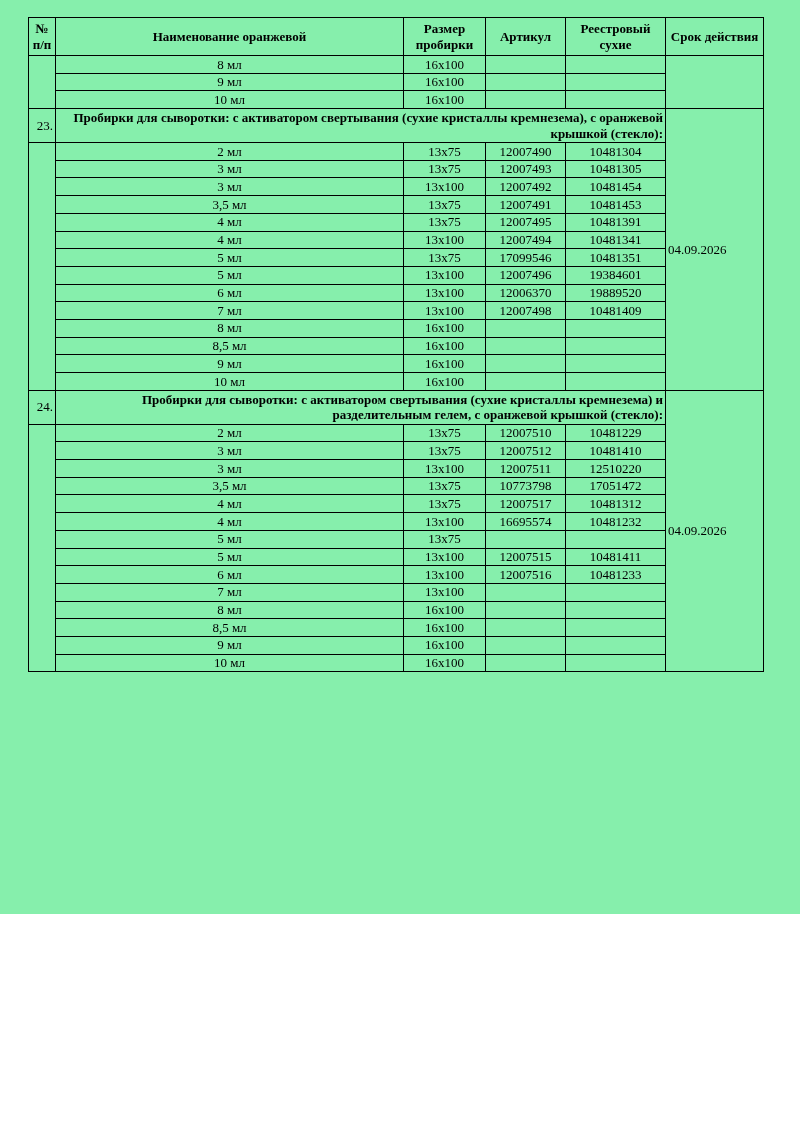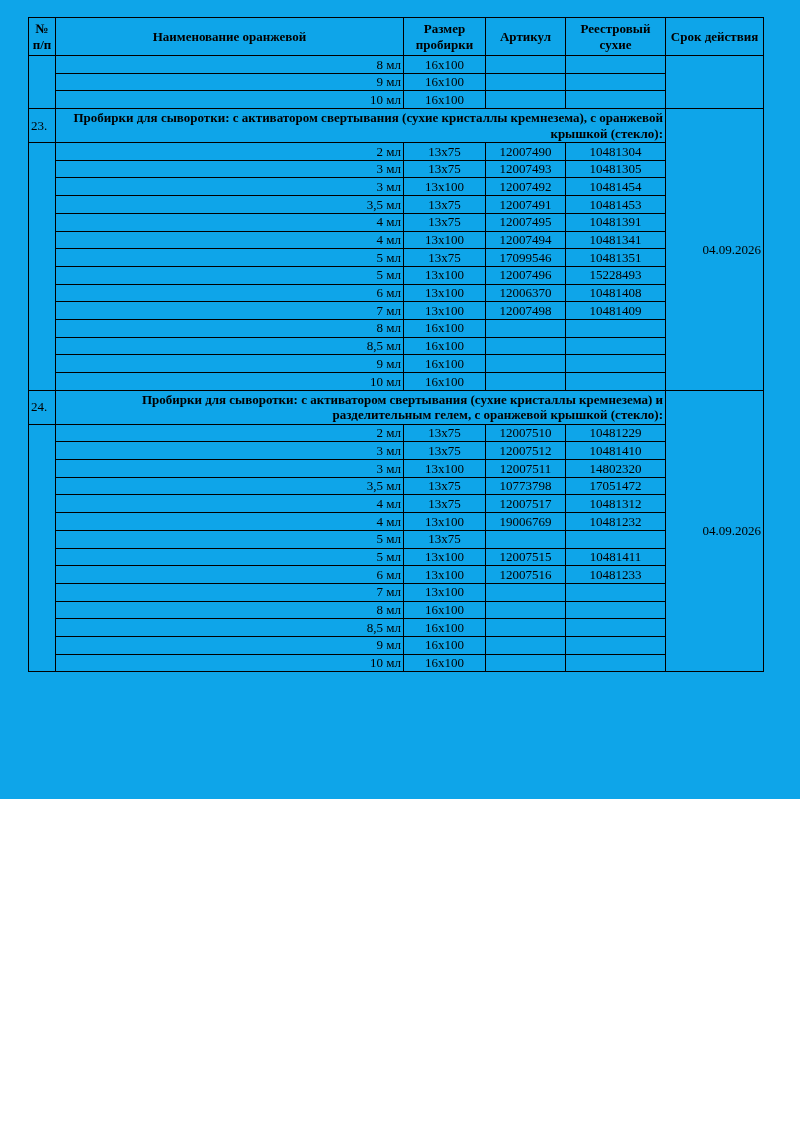--- a/index.html
+++ b/index.html
@@ -2,21 +2,21 @@
 <html><head>
 <meta charset="utf-8">
 <style>
   * { box-sizing: border-box; }
   html, body { margin: 0; padding: 0; background: #ffffff; }
   body {
     width: 800px; height: 1131px;
     font-family: "Liberation Serif", serif;
     color: #000;
   }
-  .page { position: relative; width: 800px; height: 799px; background: #0ea5e9; overflow: hidden; }
+  .page { position: relative; width: 800px; height: 914px; background: #86efac; overflow: hidden; }
   table.doc {
     position: absolute; left: 28px; top: 17px;
     width: 735px;
     border-collapse: collapse;
     table-layout: fixed;
   }
   table.doc th, table.doc td {
     border: 1px solid #000;
     padding: 0 2px;
     vertical-align: middle;
@@ -25,31 +25,31 @@
     overflow: hidden;
   }
   thead th {
     font-weight: bold;
     text-align: center;
     height: 38px;
     padding: 2px 1px;
   }
   tr.data-row { height: 17.7px; }
   tr.section-row { height: 34px; }
-  td.name-cell { text-align: right; padding-left: 4px; white-space: nowrap; }
+  td.name-cell { text-align: center; padding-left: 4px; white-space: nowrap; }
   td.center-cell { text-align: center; }
-  td.num-cell { text-align: left; padding-left: 2px; }
+  td.num-cell { text-align: right; padding-left: 2px; }
   td.section-title-cell {
     font-weight: bold;
     text-align: right;
     font-size: 13.5px;
     line-height: 16px;
     padding: 1px 6px;
   }
-  td.validity-cell { text-align: right; }
+  td.validity-cell { text-align: left; }
 </style>
 </head>
 <body>
 
 <div class="page">
   <table class="doc">
     <colgroup>
       <col style="width:27px">
       <col style="width:348px">
       <col style="width:82px">
@@ -133,27 +133,27 @@
         <tr class="data-row">
           <td class="name-cell">5 мл</td>
           <td class="center-cell">13x75</td>
           <td class="center-cell">17099546</td>
           <td class="center-cell">10481351</td>
         </tr>
         <tr class="data-row">
           <td class="name-cell">5 мл</td>
           <td class="center-cell">13x100</td>
           <td class="center-cell">12007496</td>
-          <td class="center-cell">15228493</td>
+          <td class="center-cell">19384601</td>
         </tr>
         <tr class="data-row">
           <td class="name-cell">6 мл</td>
           <td class="center-cell">13x100</td>
           <td class="center-cell">12006370</td>
-          <td class="center-cell">10481408</td>
+          <td class="center-cell">19889520</td>
         </tr>
         <tr class="data-row">
           <td class="name-cell">7 мл</td>
           <td class="center-cell">13x100</td>
           <td class="center-cell">12007498</td>
           <td class="center-cell">10481409</td>
         </tr>
         <tr class="data-row">
           <td class="name-cell">8 мл</td>
           <td class="center-cell">16x100</td>
@@ -193,38 +193,38 @@
         <tr class="data-row">
           <td class="name-cell">3 мл</td>
           <td class="center-cell">13x75</td>
           <td class="center-cell">12007512</td>
           <td class="center-cell">10481410</td>
         </tr>
         <tr class="data-row">
           <td class="name-cell">3 мл</td>
           <td class="center-cell">13x100</td>
           <td class="center-cell">12007511</td>
-          <td class="center-cell">14802320</td>
+          <td class="center-cell">12510220</td>
         </tr>
         <tr class="data-row">
           <td class="name-cell">3,5 мл</td>
           <td class="center-cell">13x75</td>
           <td class="center-cell">10773798</td>
           <td class="center-cell">17051472</td>
         </tr>
         <tr class="data-row">
           <td class="name-cell">4 мл</td>
           <td class="center-cell">13x75</td>
           <td class="center-cell">12007517</td>
           <td class="center-cell">10481312</td>
         </tr>
         <tr class="data-row">
           <td class="name-cell">4 мл</td>
           <td class="center-cell">13x100</td>
-          <td class="center-cell">19006769</td>
+          <td class="center-cell">16695574</td>
           <td class="center-cell">10481232</td>
         </tr>
         <tr class="data-row">
           <td class="name-cell">5 мл</td>
           <td class="center-cell">13x75</td>
           <td class="center-cell"></td>
           <td class="center-cell"></td>
         </tr>
         <tr class="data-row">
           <td class="name-cell">5 мл</td>

